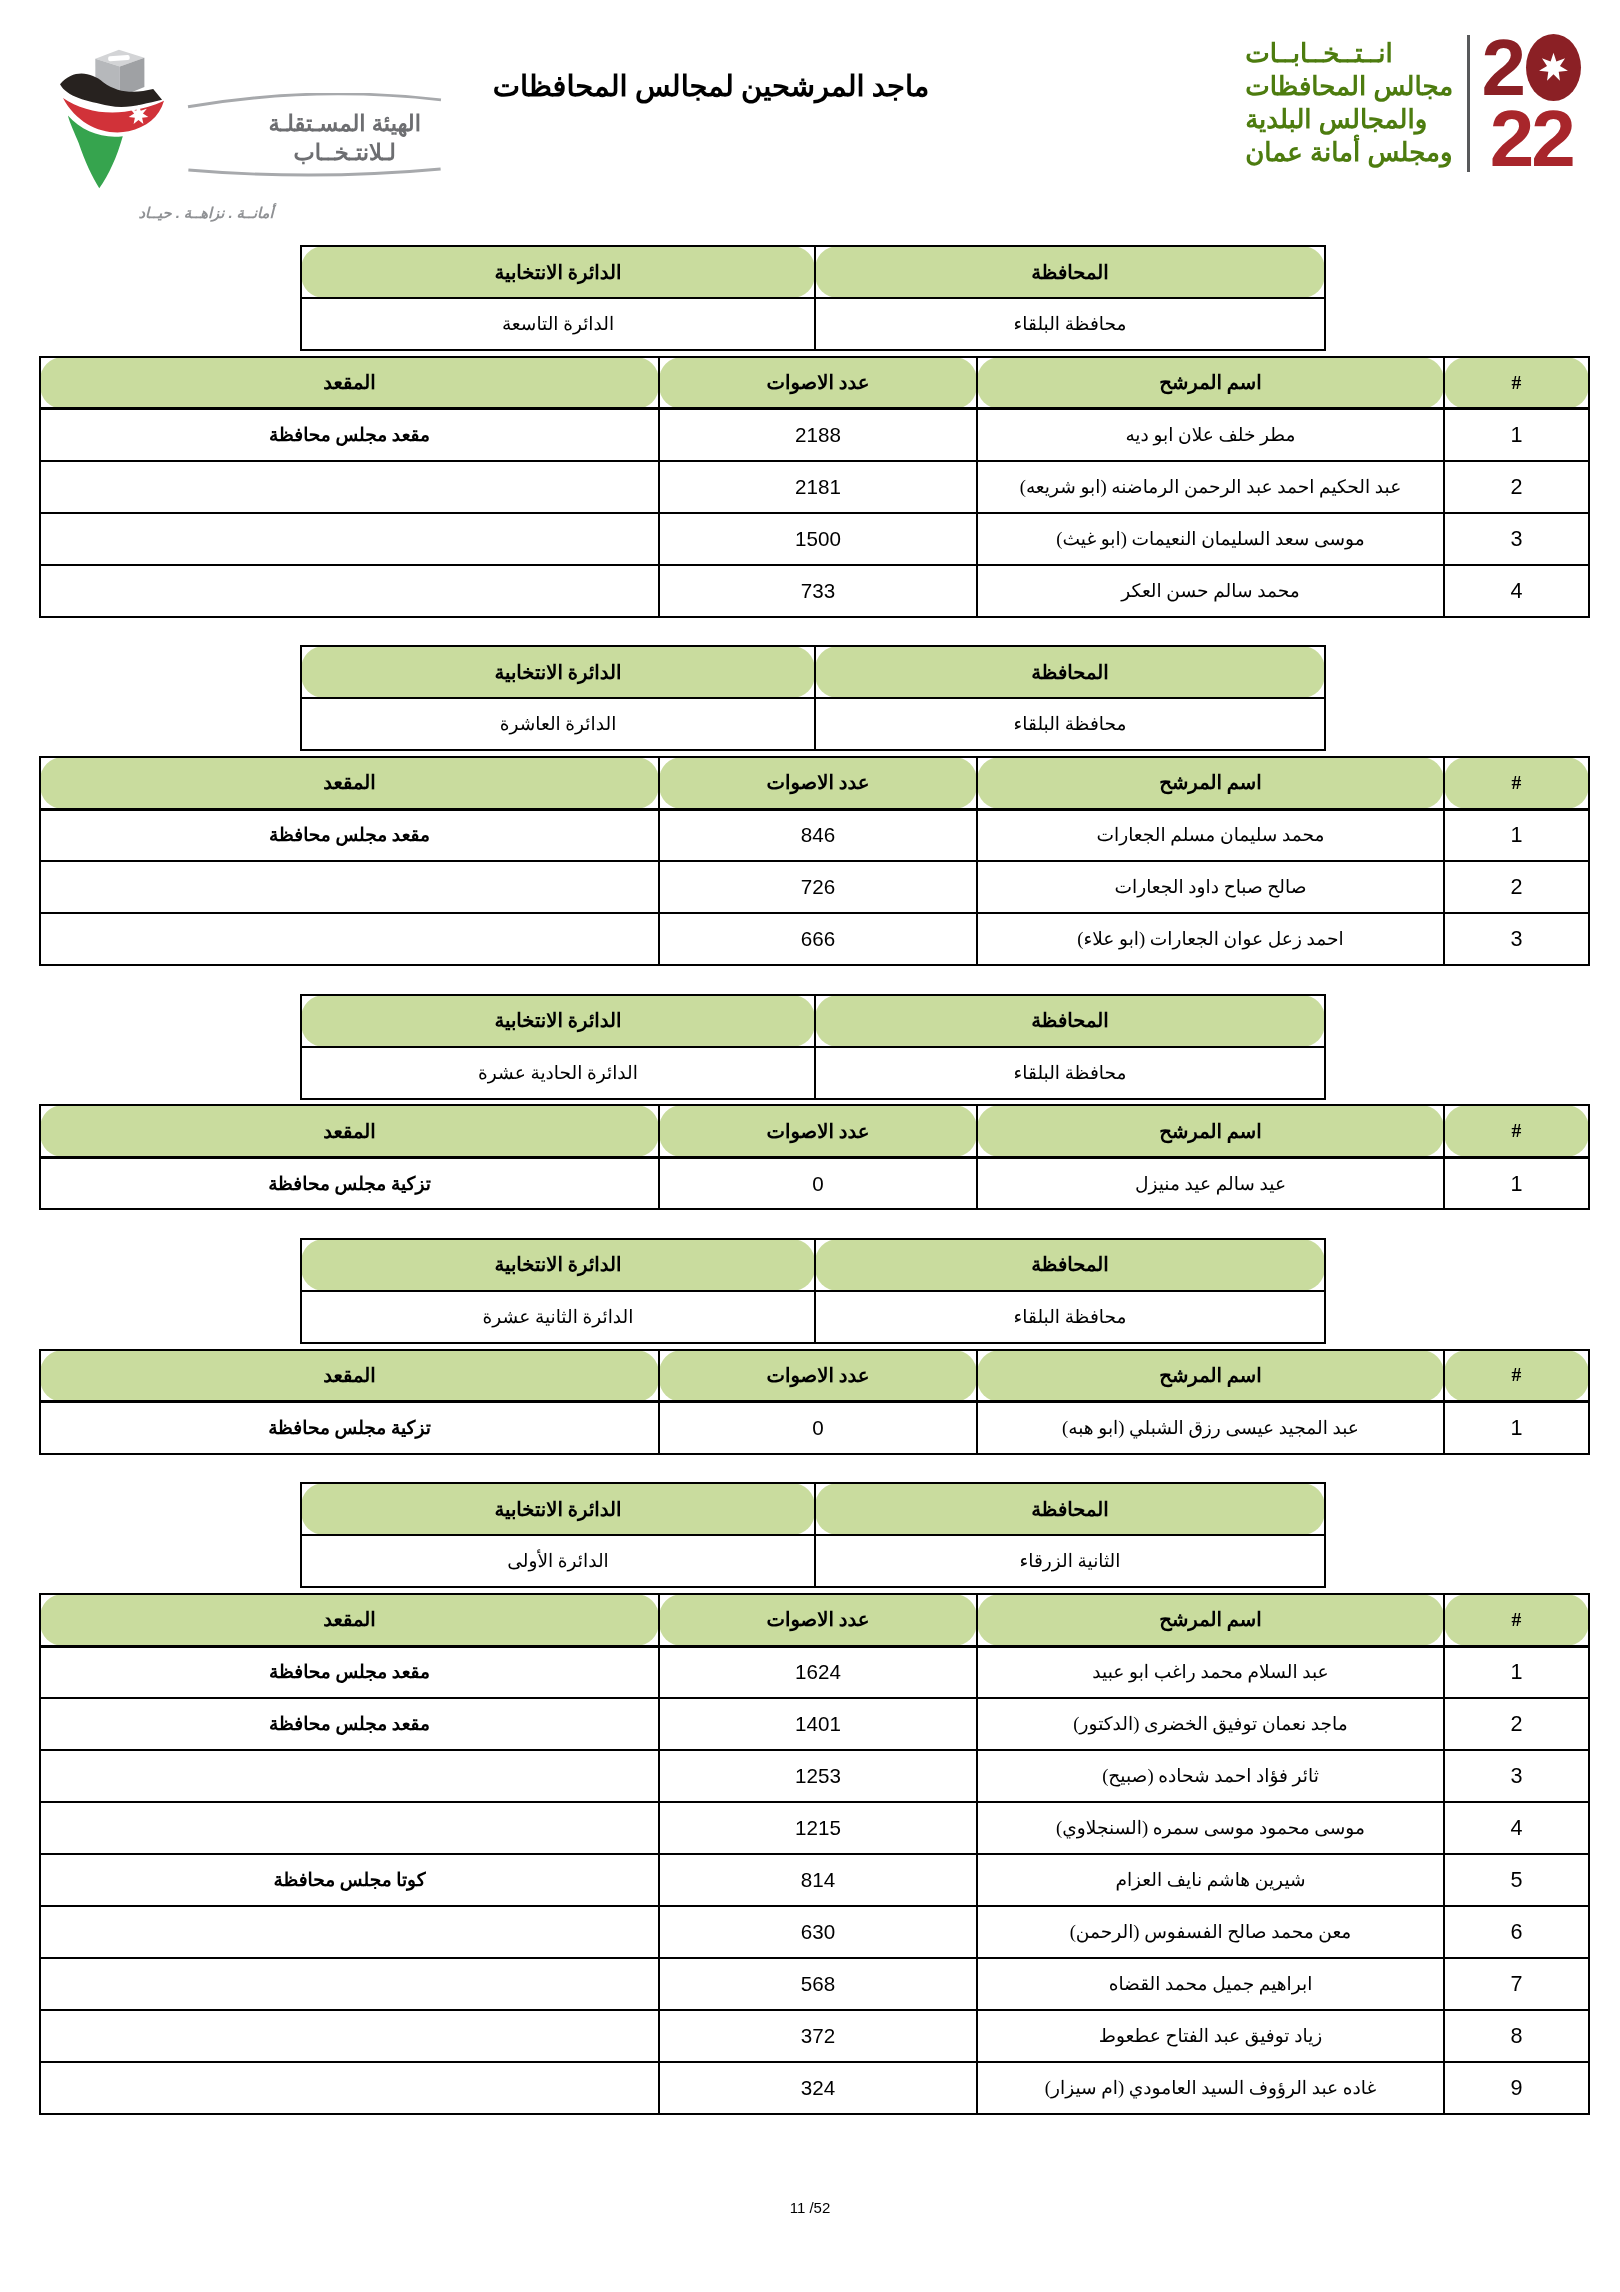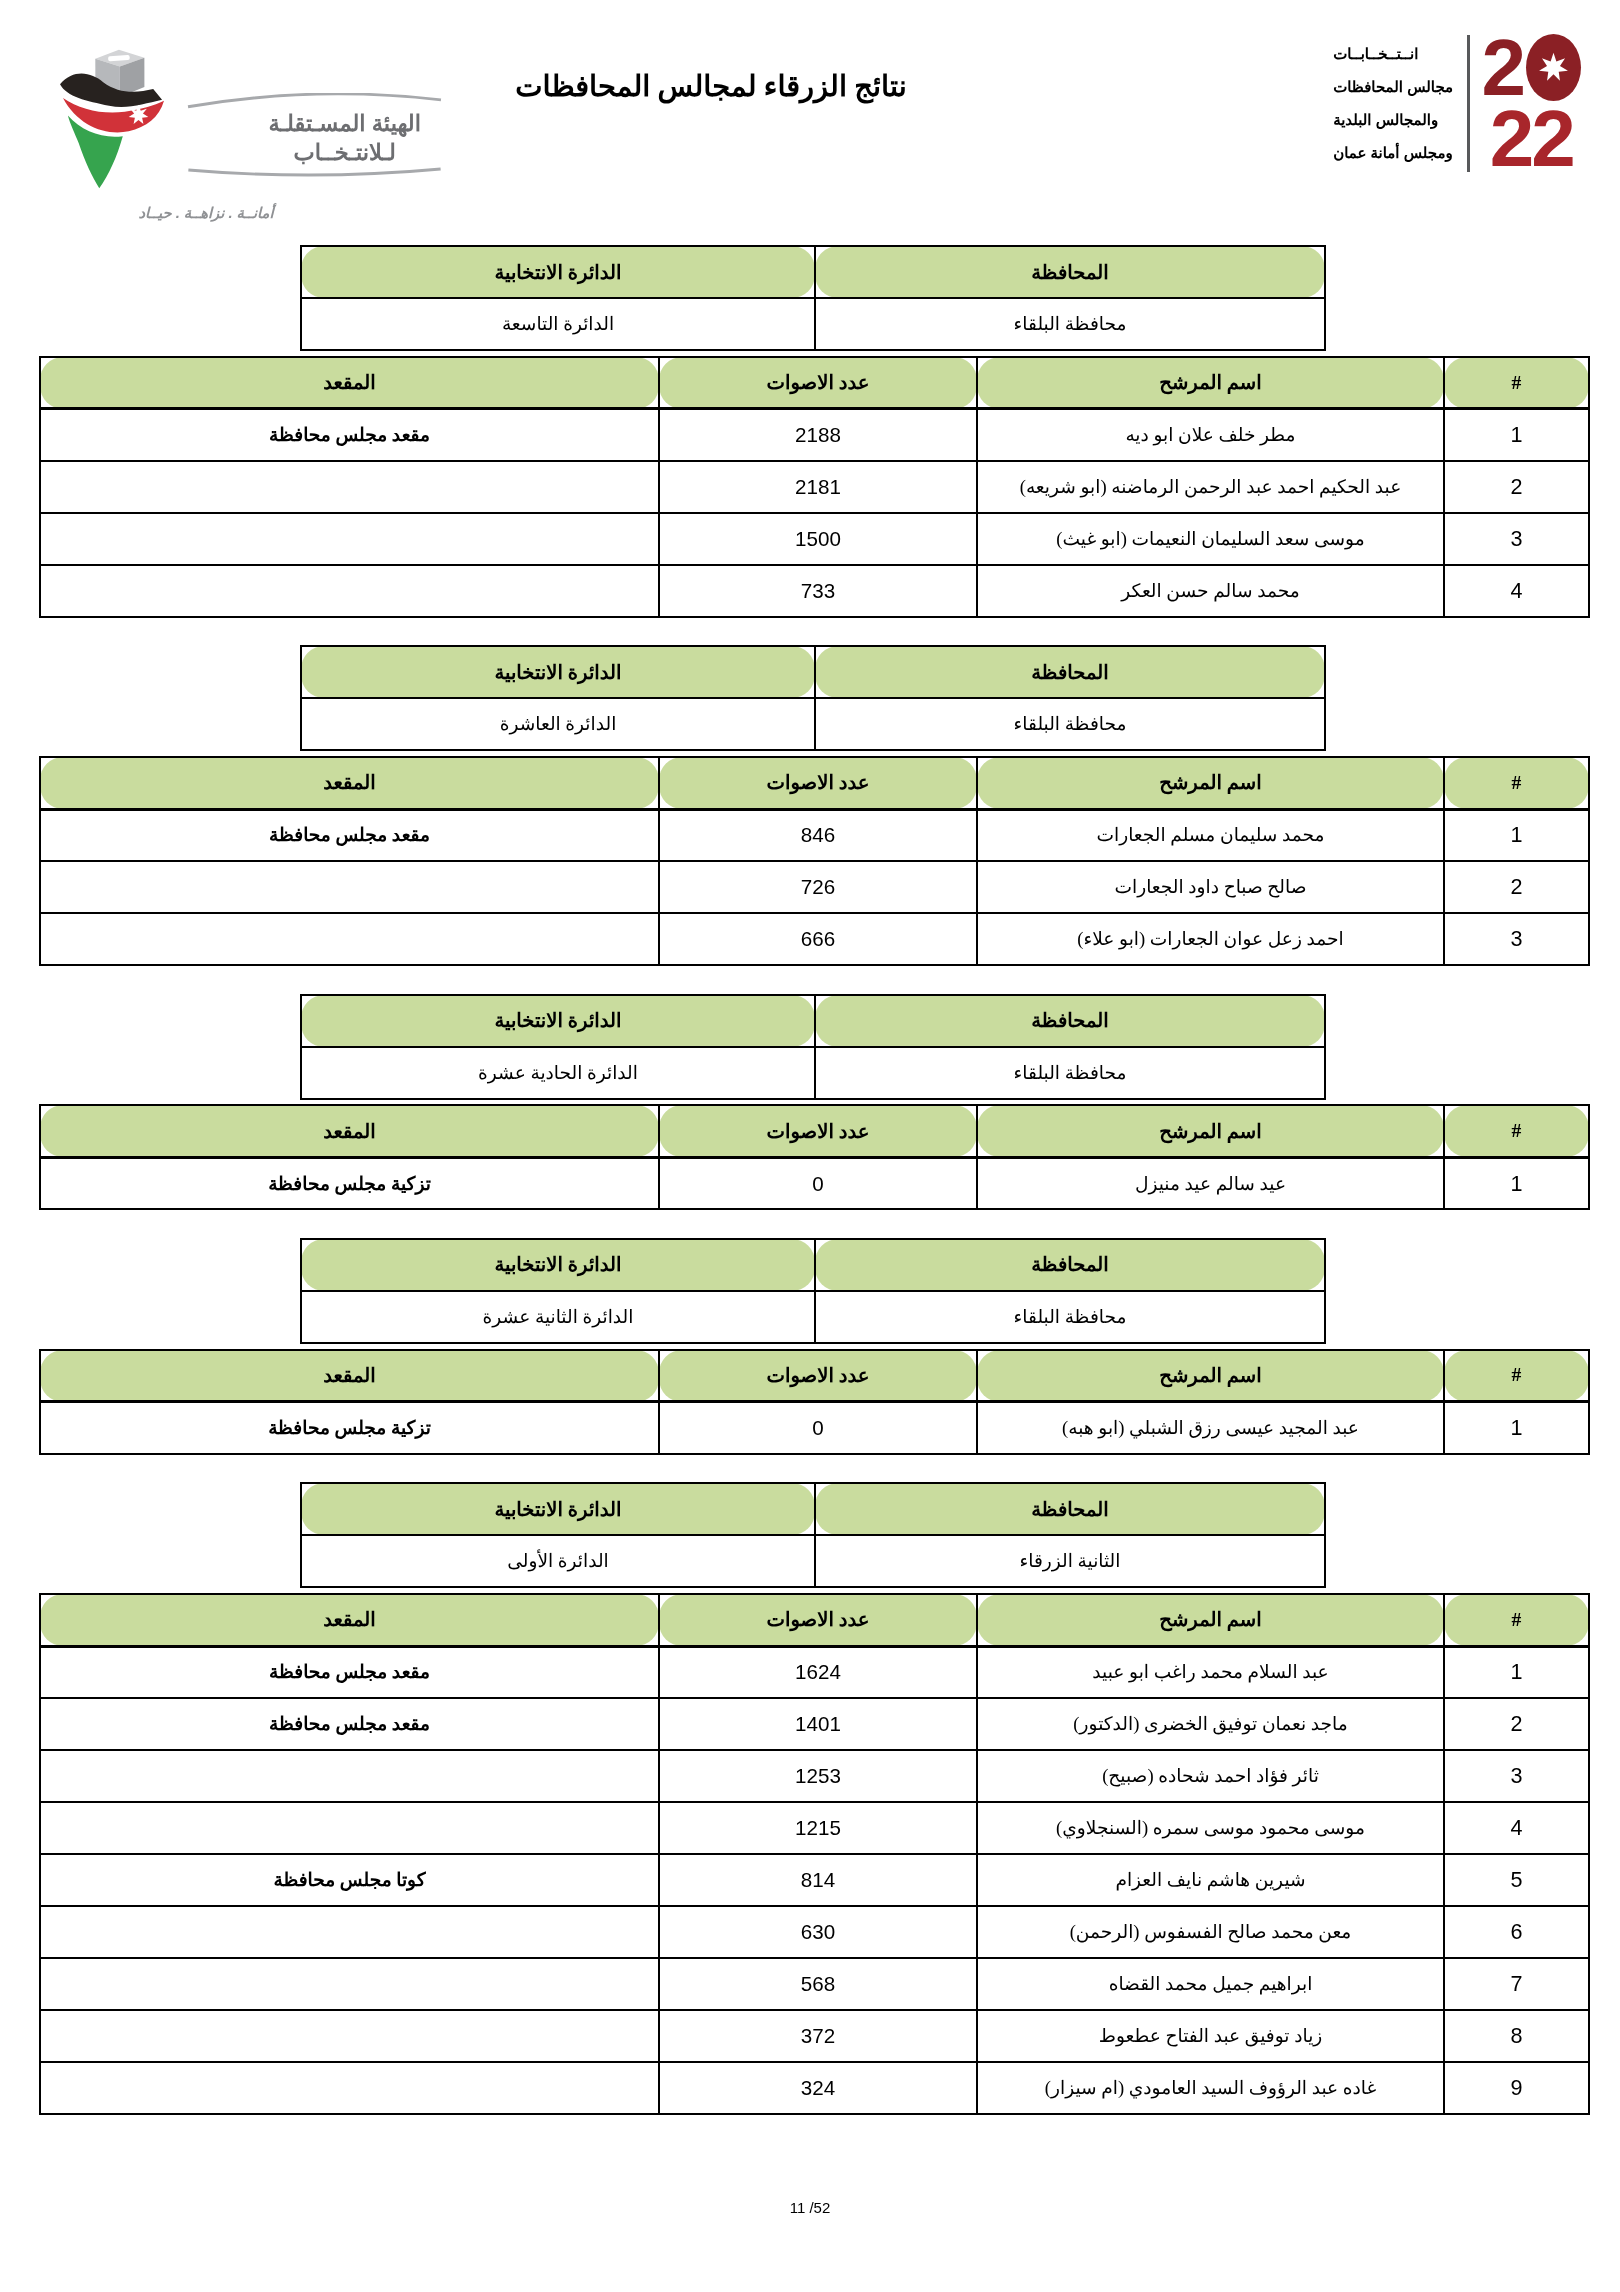--- a/index.html
+++ b/index.html
@@ -21,22 +21,22 @@
   .iec-flag { flex:0 0 auto; }
   .iec-right { margin-top:37px; margin-left:13.7px; display:flex; flex-direction:column; align-items:flex-end; }
   .iec-arc { display:block; }
   .iec-name { direction:rtl; text-align:center; color:#6d6e71; font-weight:bold;
               font-size:22.5px; line-height:29px; width:196px; }
   .iec-tagline { direction:rtl; text-align:center; color:#8f9194; font-weight:bold;
                  font-size:14.7px; margin-top:7.8px; width:304px;font-style:italic; }
 
   
   .logo2022 { position:absolute; right:39px; top:27.4px; display:flex; align-items:center; height:152px; }
-  .logo2022-text { direction:rtl; text-align:left; color:#000000; font-weight:bold;
-                   font-size:15px; line-height:33px; white-space:nowrap; }
+  .logo2022-text { direction:rtl; text-align:left; color:#4d7c0f; font-weight:bold;
+                   font-size:26px; line-height:33px; white-space:nowrap; }
   .logo2022-divider { width:2.9px; height:137px; background:#58595b; margin:0 11.8px 0 13.7px; }
   .logo2022-year { display:flex; flex-direction:column; align-items:center; }
   .year-line { display:flex; align-items:center; font-weight:800; font-size:80px;
                line-height:69px; letter-spacing:-2.9px; font-family:"Liberation Sans", sans-serif; }
   .year-top  { color:var(--red-dark,#8b2025); }
   .year-bottom { color:var(--red-bright,#a8262b); margin-top:2px; }
   .year-zero { width:55px; height:67px; border-radius:50%; background:var(--red-dark,#8b2025);
                display:inline-flex; align-items:center; justify-content:center; margin-left:2.9px; }
 
   
@@ -97,21 +97,21 @@
           <div class="iec-name">الهيئة المسـتقلـة</div>
           <div class="iec-name">لـلانتـخــاب</div>
           <svg class="iec-arc" width="257" height="13.7" viewBox="0 0 262 14">
             <path d="M2,3 Q130,14 260,2" stroke="#a7a9ac" stroke-width="3" fill="none"></path>
           </svg>
         </div>
       </div>
       <div class="iec-tagline">أمانــة . نزاهــة . حيــاد</div>
     </div>
 
-    <h1 class="title">نتائج الزرقاء لمجالس المحافظات</h1>
+    <h1 class="title">ماجد المرشحين لمجالس المحافظات</h1>
 
     <div class="logo2022">
       <div class="logo2022-text">
         <div>انــتــخــابــات</div>
         <div>مجالس المحافظات</div>
         <div>والمجالس البلدية</div>
         <div>ومجلس أمانة عمان</div>
       </div>
       <div class="logo2022-divider"></div>
       <div class="logo2022-year">

